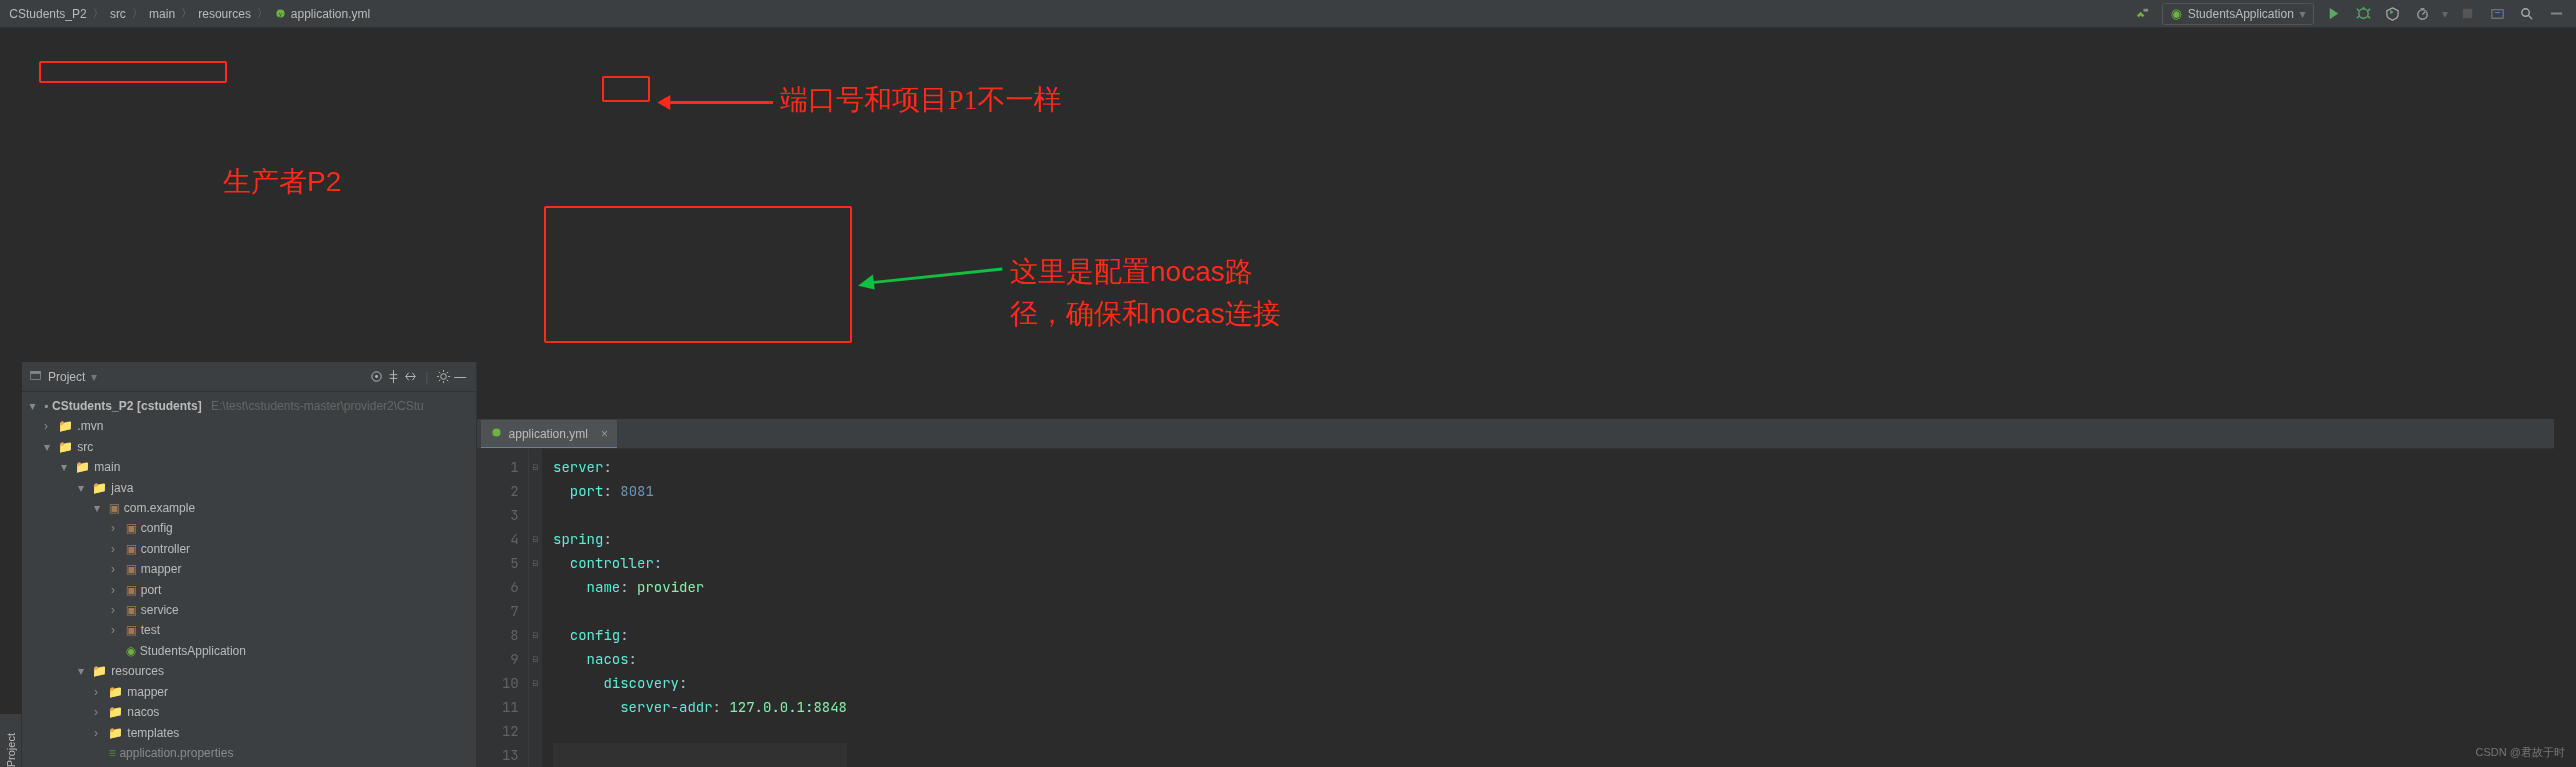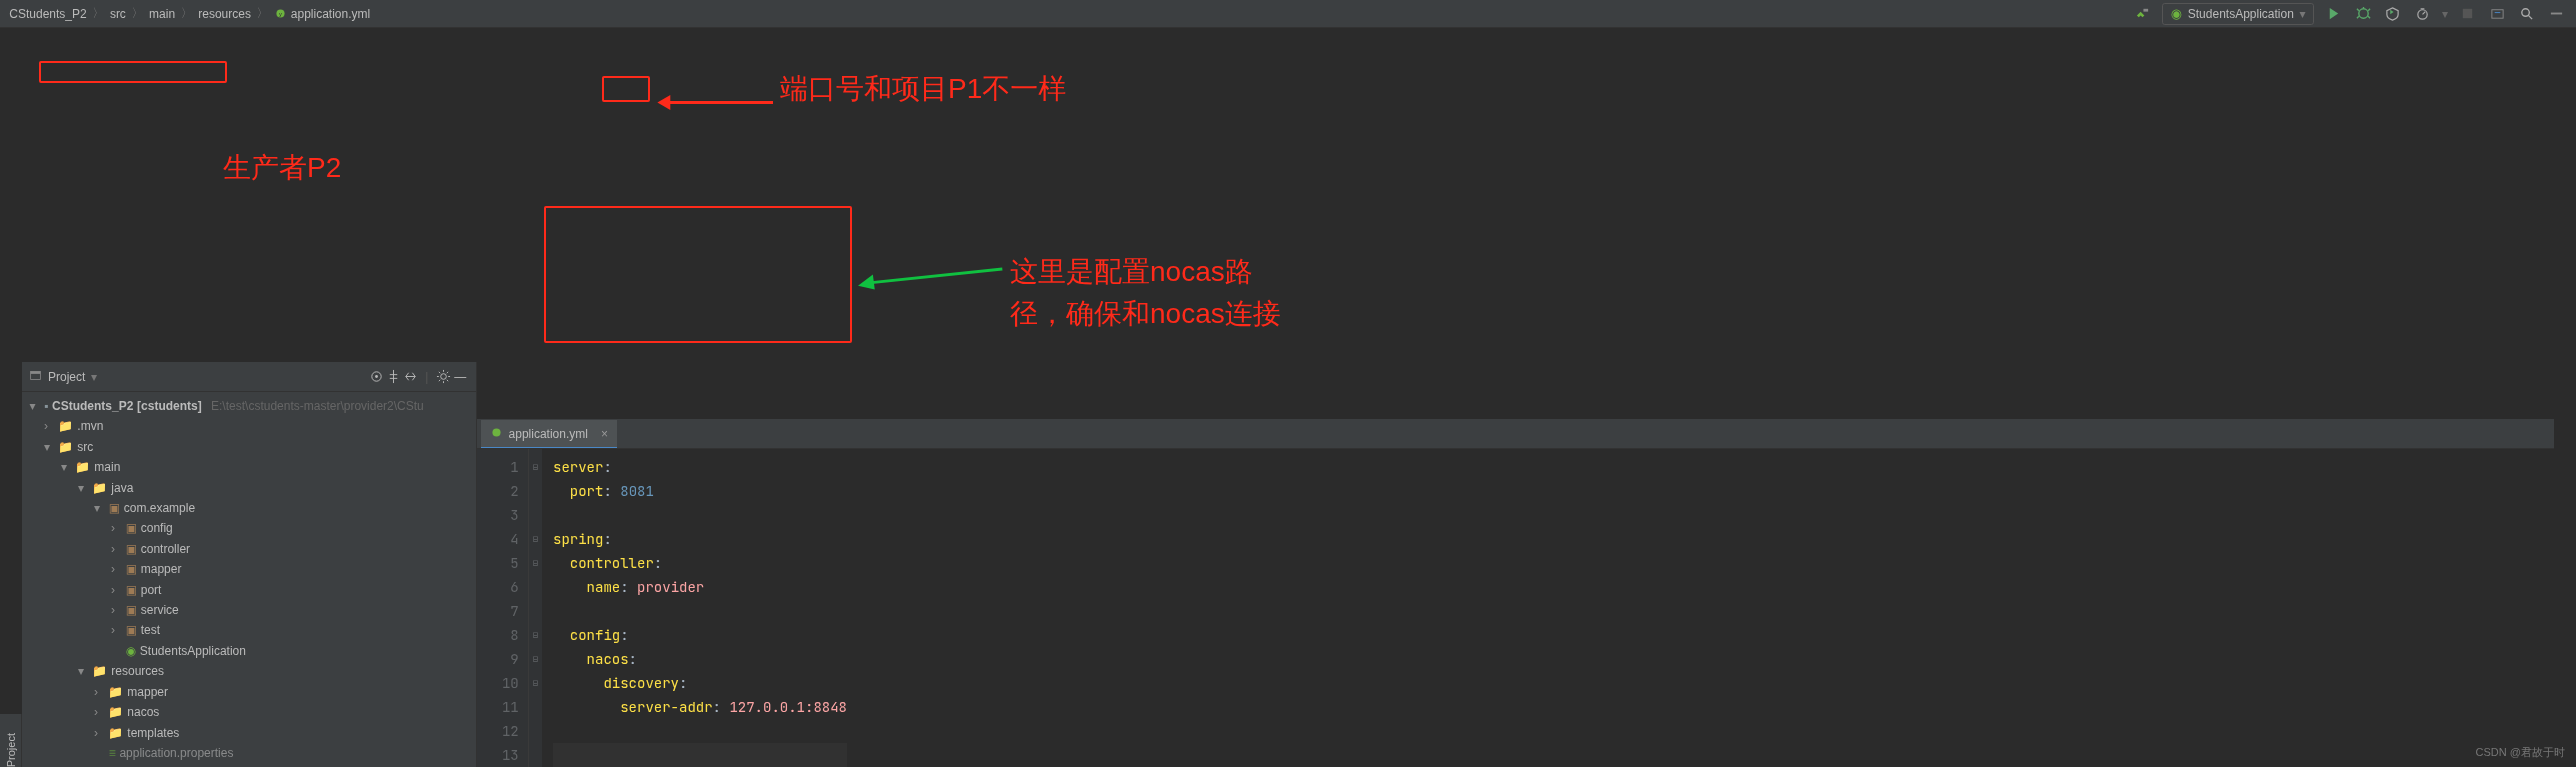--- a/index.html
+++ b/index.html
@@ -178,22 +178,22 @@
       color:#606366;
       padding-top:5.6px;
       font-size:9.3px;
     }
     .fold-gutter div { height:24px; display:flex; align-items:center; justify-content:center; }
     .code {
       padding: 5.6px 0 0 11px;
       color:#A9B7C6;
     }
     .code-line { height:24px; white-space: pre; }
-    .k-key { color:#fde047; }
-    .k-val-str { color:#fca5a5; }
+    .k-key { color:#5eead4; }
+    .k-val-str { color:#86efac; }
     .k-val-num { color:#6897BB; }
 
     .caret-line { background: rgba(255,255,255,0.03); }
 
     
     .anno-red-box {
       position:absolute;
       border: 2.8px solid #ff2a1a;
       border-radius: 1.9px;
       pointer-events:none;
@@ -510,30 +510,30 @@
         <div class="code-line caret-line"></div>
       </div>
     </div>
   </div>
 
   <div class="right-gutter"></div>
 </div>
 
 <div class="anno-red-box" style="left:39px; top:61px; width:188px; height:22px;"></div>
 
-<div class="anno-red-text" style="left:223px; top:149px;">生产者P2</div>
+<div class="anno-red-text" style="left:223px; top:163px;">生产者P2</div>
 
 <div class="anno-red-box" style="left:602px; top:76px; width:48px; height:26px;"></div>
 
 <svg class="anno-arrow" style="left:657px; top:84px;" width="121" height="37" viewBox="0 0 130 40">
   <line x1="125" y1="20" x2="10" y2="20" stroke="#ff2a1a" stroke-width="3"></line>
   <polygon points="0,20 14,12 14,28" fill="#ff2a1a"></polygon>
 </svg>
 
-<div class="anno-red-text" style="left:780px; top:70px;">端口号和项目P1不一样</div>
+<div class="anno-red-text" style="left:780px; top:81px;font-family:Liberation Serif, serif;">端口号和项目P1不一样</div>
 
 <div class="anno-red-box" style="left:544px; top:206px; width:308px; height:137px;"></div>
 
 <svg class="anno-arrow" style="left:858px; top:241px;" width="149" height="56" viewBox="0 0 160 60">
   <line x1="155" y1="30" x2="12" y2="45" stroke="#10c040" stroke-width="3"></line>
   <polygon points="0,48 16,36 18,52" fill="#10c040"></polygon>
 </svg>
 
 <div class="anno-red-text" style="left:1010px; top:253px;">这里是配置nocas路</div>
 <div class="anno-red-text" style="left:1010px; top:295px;">径，确保和nocas连接</div>

